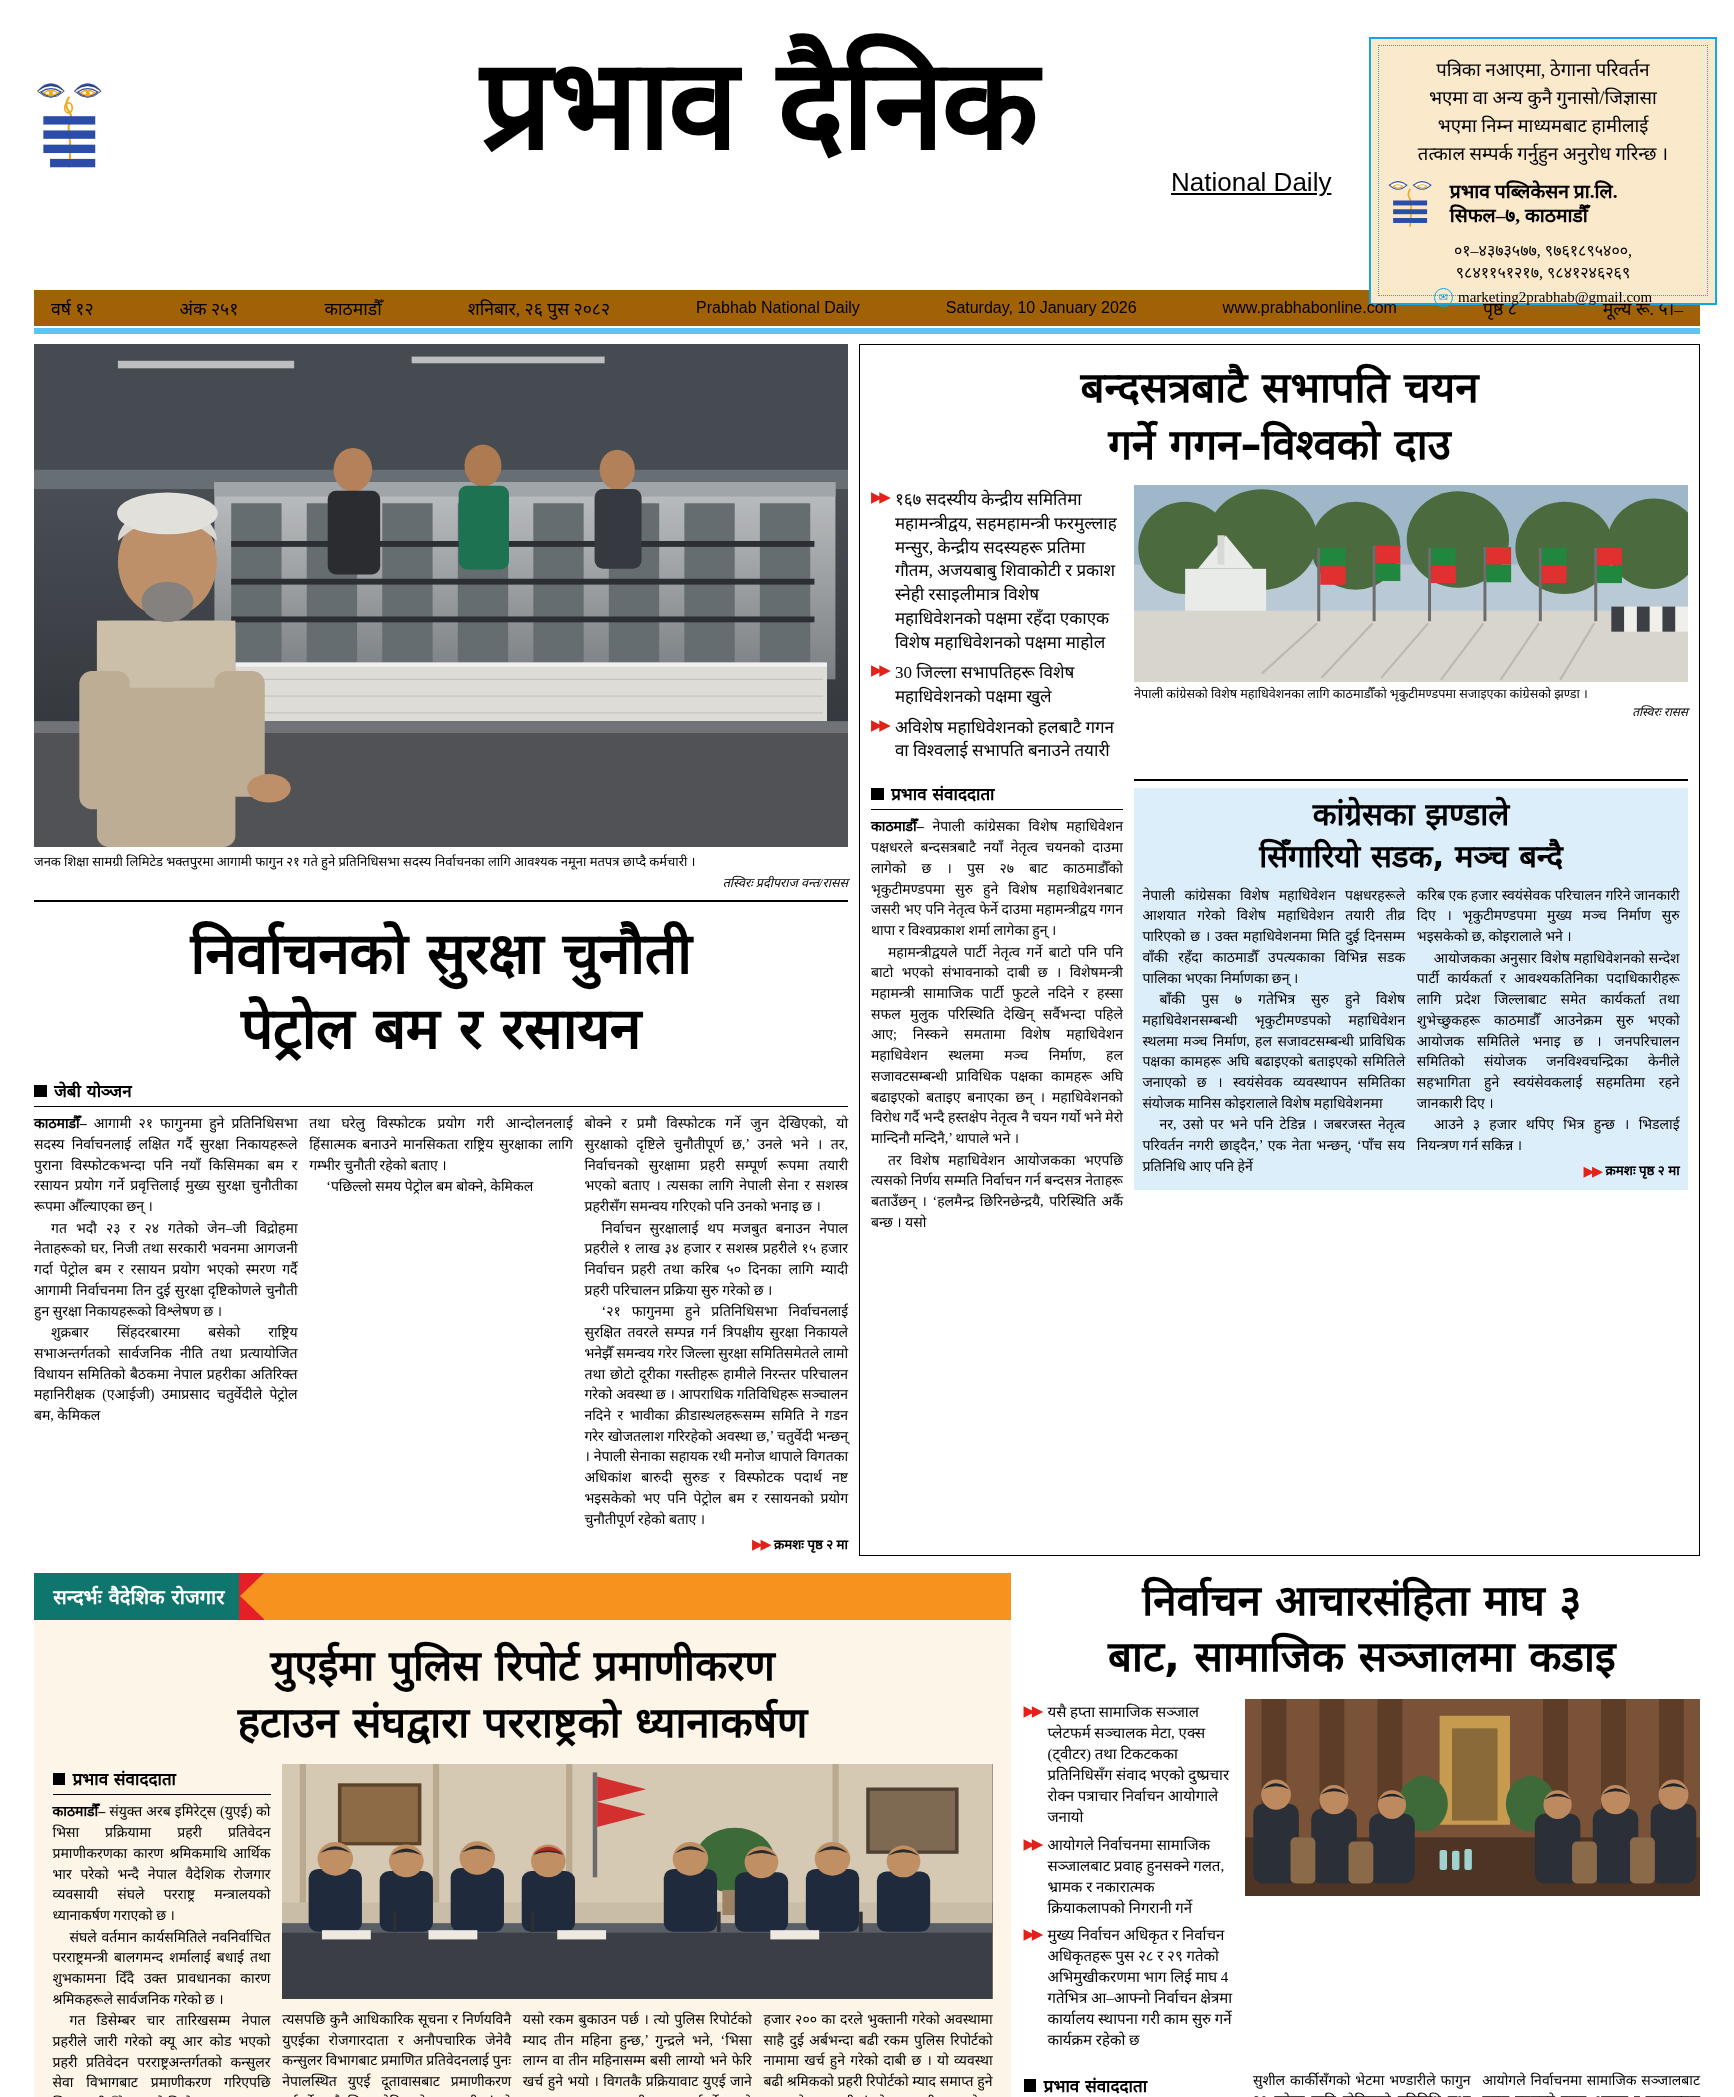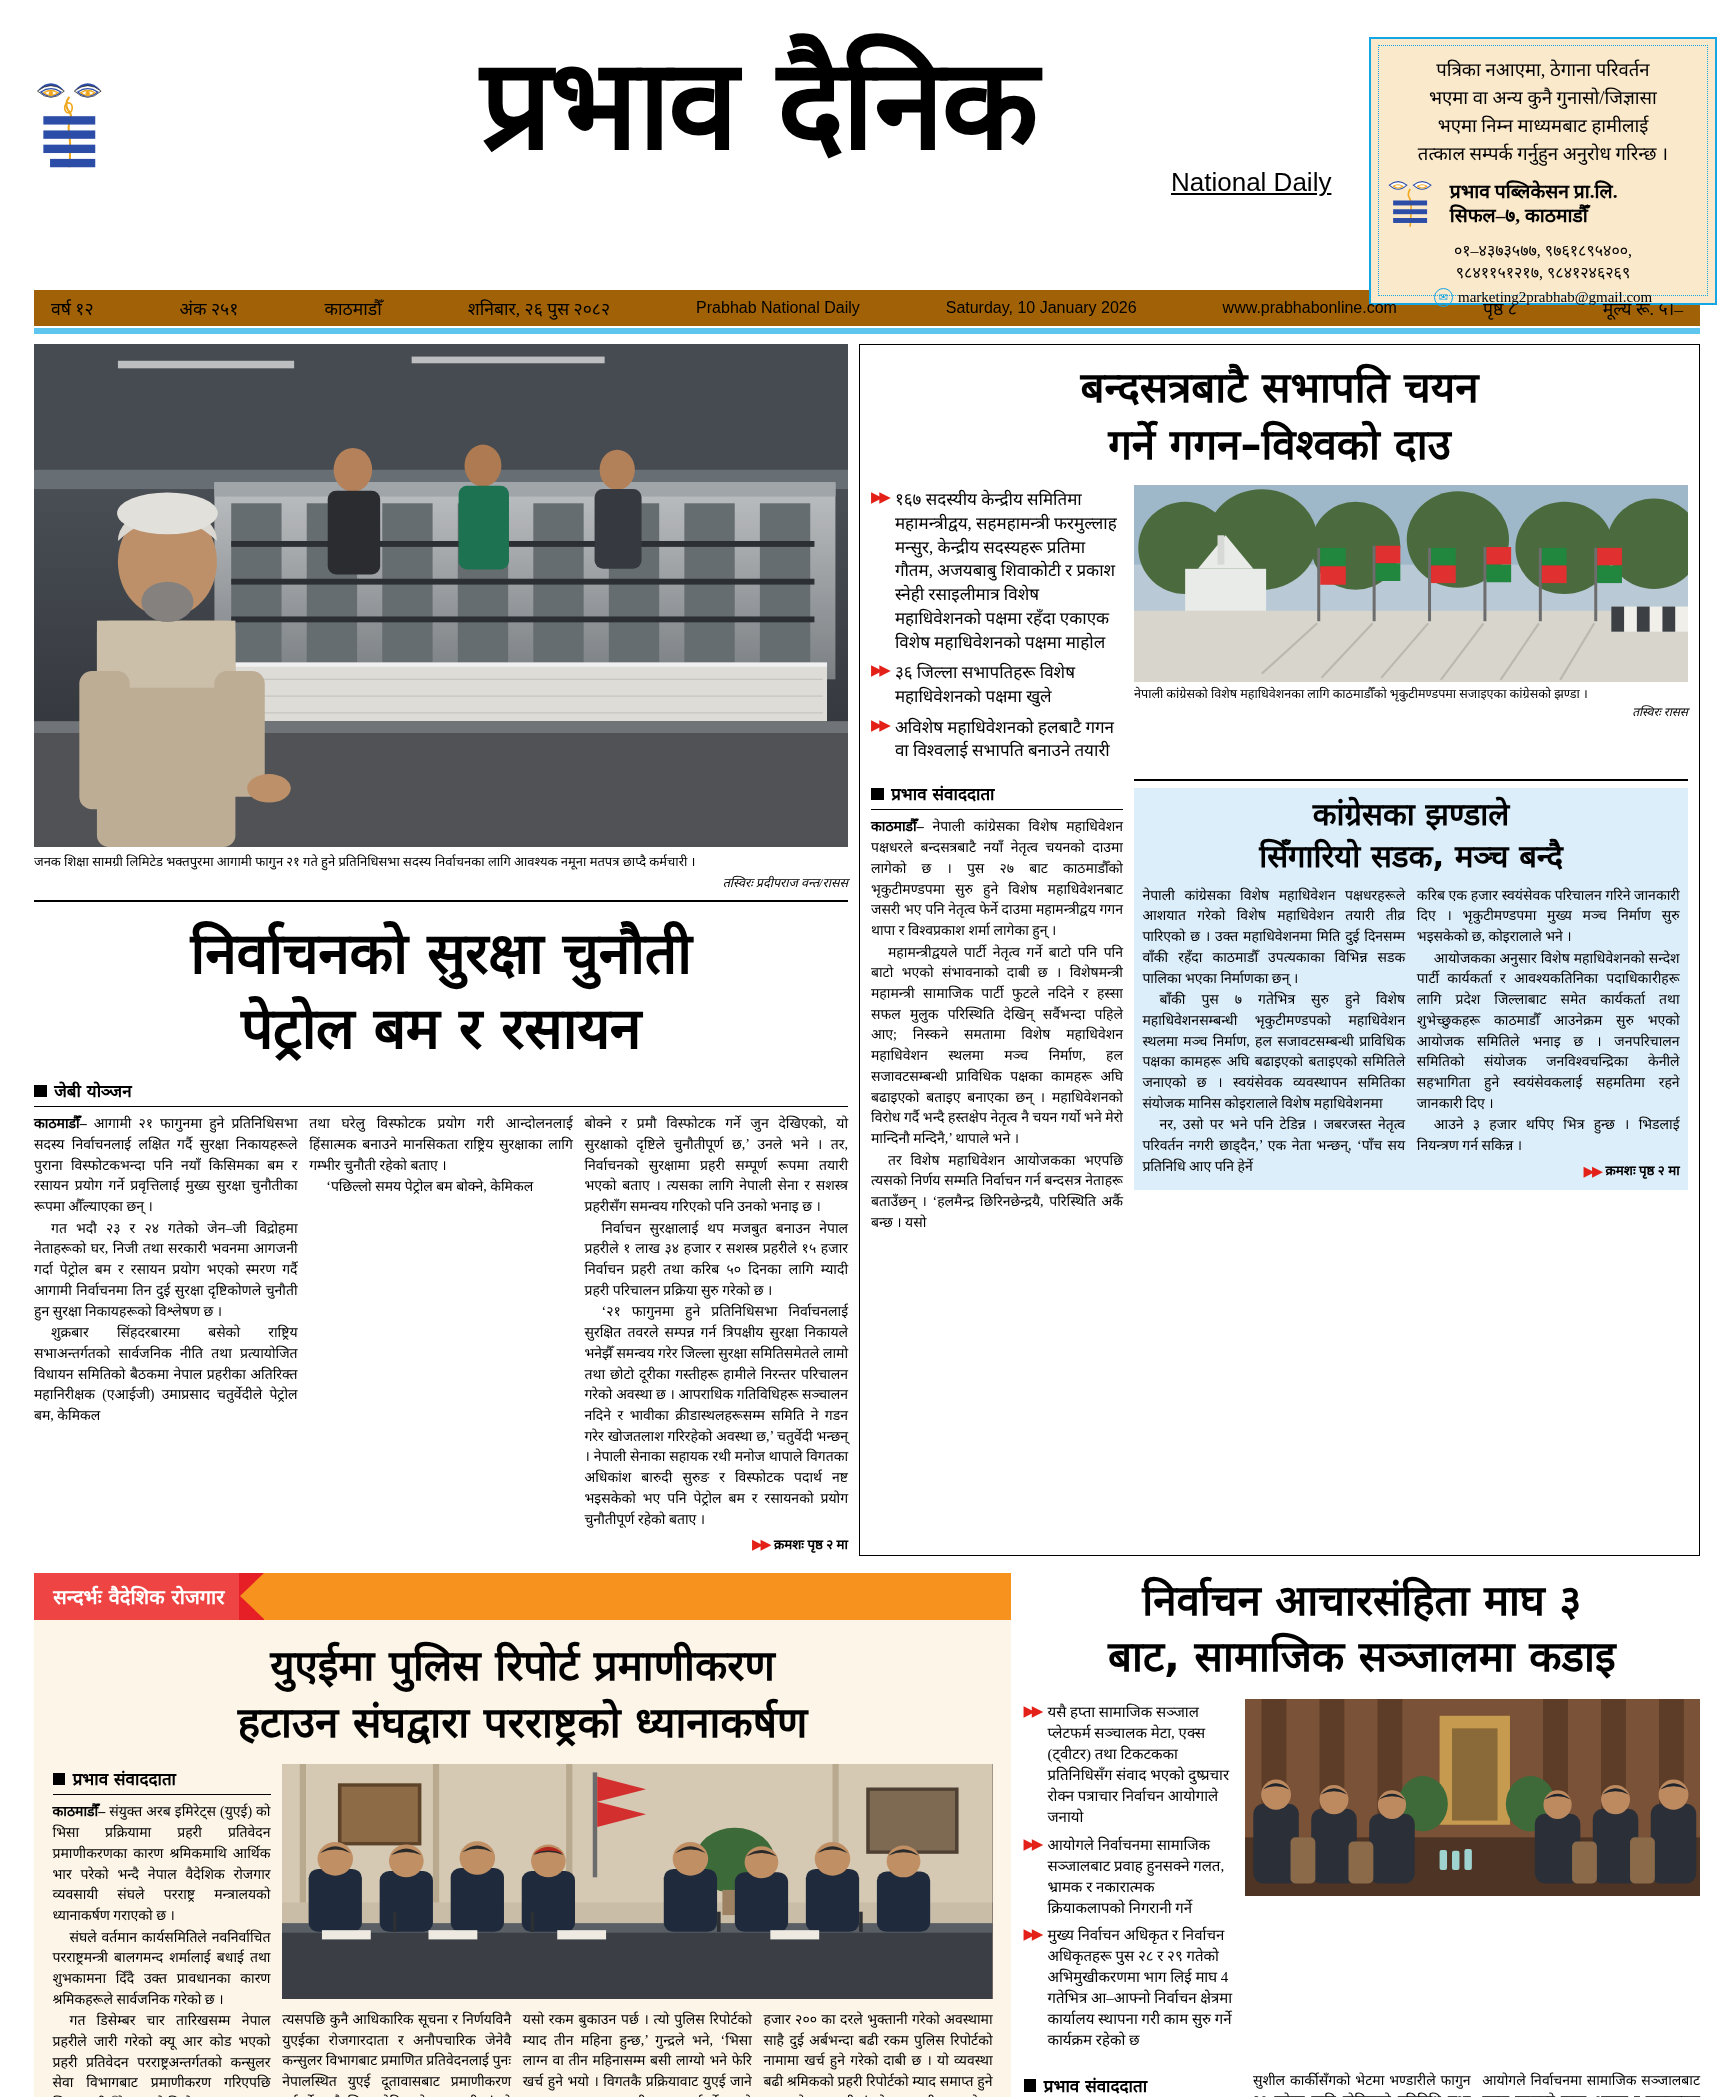--- a/index.html
+++ b/index.html
@@ -120,21 +120,21 @@
   .credit-sm{ font-size:12px; font-style:italic; text-align:right;}
 
   .tinted{ background:#ddeefb; padding:6.7px 8.4px 8.4px 8.4px; }
 
   
   .bottomzone{ display:flex; gap:12.6px; margin-top:17px; }
   .bz-left{ flex:0 0 977px; background:#fdf5e8; }
   .bz-right{ flex:1; }
 
   .ribbon{ display:flex; height:47px; align-items:stretch; }
-  .ribbon-red{ background:#ef4444; color:#fff; display:flex; align-items:center;
+  .ribbon-red{ background:#0f766e; color:#fff; display:flex; align-items:center;
     padding:0 15px 0 19.3px; font-size:20px; font-weight:700;
     font-family:"DejaVu Sans","Liberation Sans",sans-serif; position:relative; }
   .ribbon-notch{ width:25px; background:#e51f25; position:relative; }
   .ribbon-notch:after{
     content:""; position:absolute; right:0; top:0;
     border-top:23.5px solid transparent; border-bottom:23.5px solid transparent;
     border-right:24px solid #f7921e;
   }
   .ribbon-orange{ flex:1; background:#f7921e; }
 
@@ -354,21 +354,21 @@
 
       <div style="display:flex; gap:11px; margin-top:6.7px;">
         <div style="flex:0 0 252px;">
           <div class="bullets">
             <div class="bullet">
               <span class="arrow">▶▶</span>
               <span class="txt">१६७ सदस्यीय केन्द्रीय समितिमा महामन्त्रीद्वय, सहमहामन्त्री फरमुल्लाह मन्सुर, केन्द्रीय सदस्यहरू प्रतिमा गौतम, अजयबाबु शिवाकोटी र प्रकाश स्नेही रसाइलीमात्र विशेष महाधिवेशनको पक्षमा रहँदा एकाएक विशेष महाधिवेशनको पक्षमा माहोल</span>
             </div>
             <div class="bullet">
               <span class="arrow">▶▶</span>
-              <span class="txt">३६ जिल्ला सभापतिहरू विशेष महाधिवेशनको पक्षमा खुले</span>
+              <span class="txt">30 जिल्ला सभापतिहरू विशेष महाधिवेशनको पक्षमा खुले</span>
             </div>
             <div class="bullet">
               <span class="arrow">▶▶</span>
               <span class="txt">अविशेष महाधिवेशनको हलबाटै गगन वा विश्वलाई सभापति बनाउने तयारी</span>
             </div>
           </div>
         </div>
 
         <div style="flex:1;">
           <div class="mid-photo">

